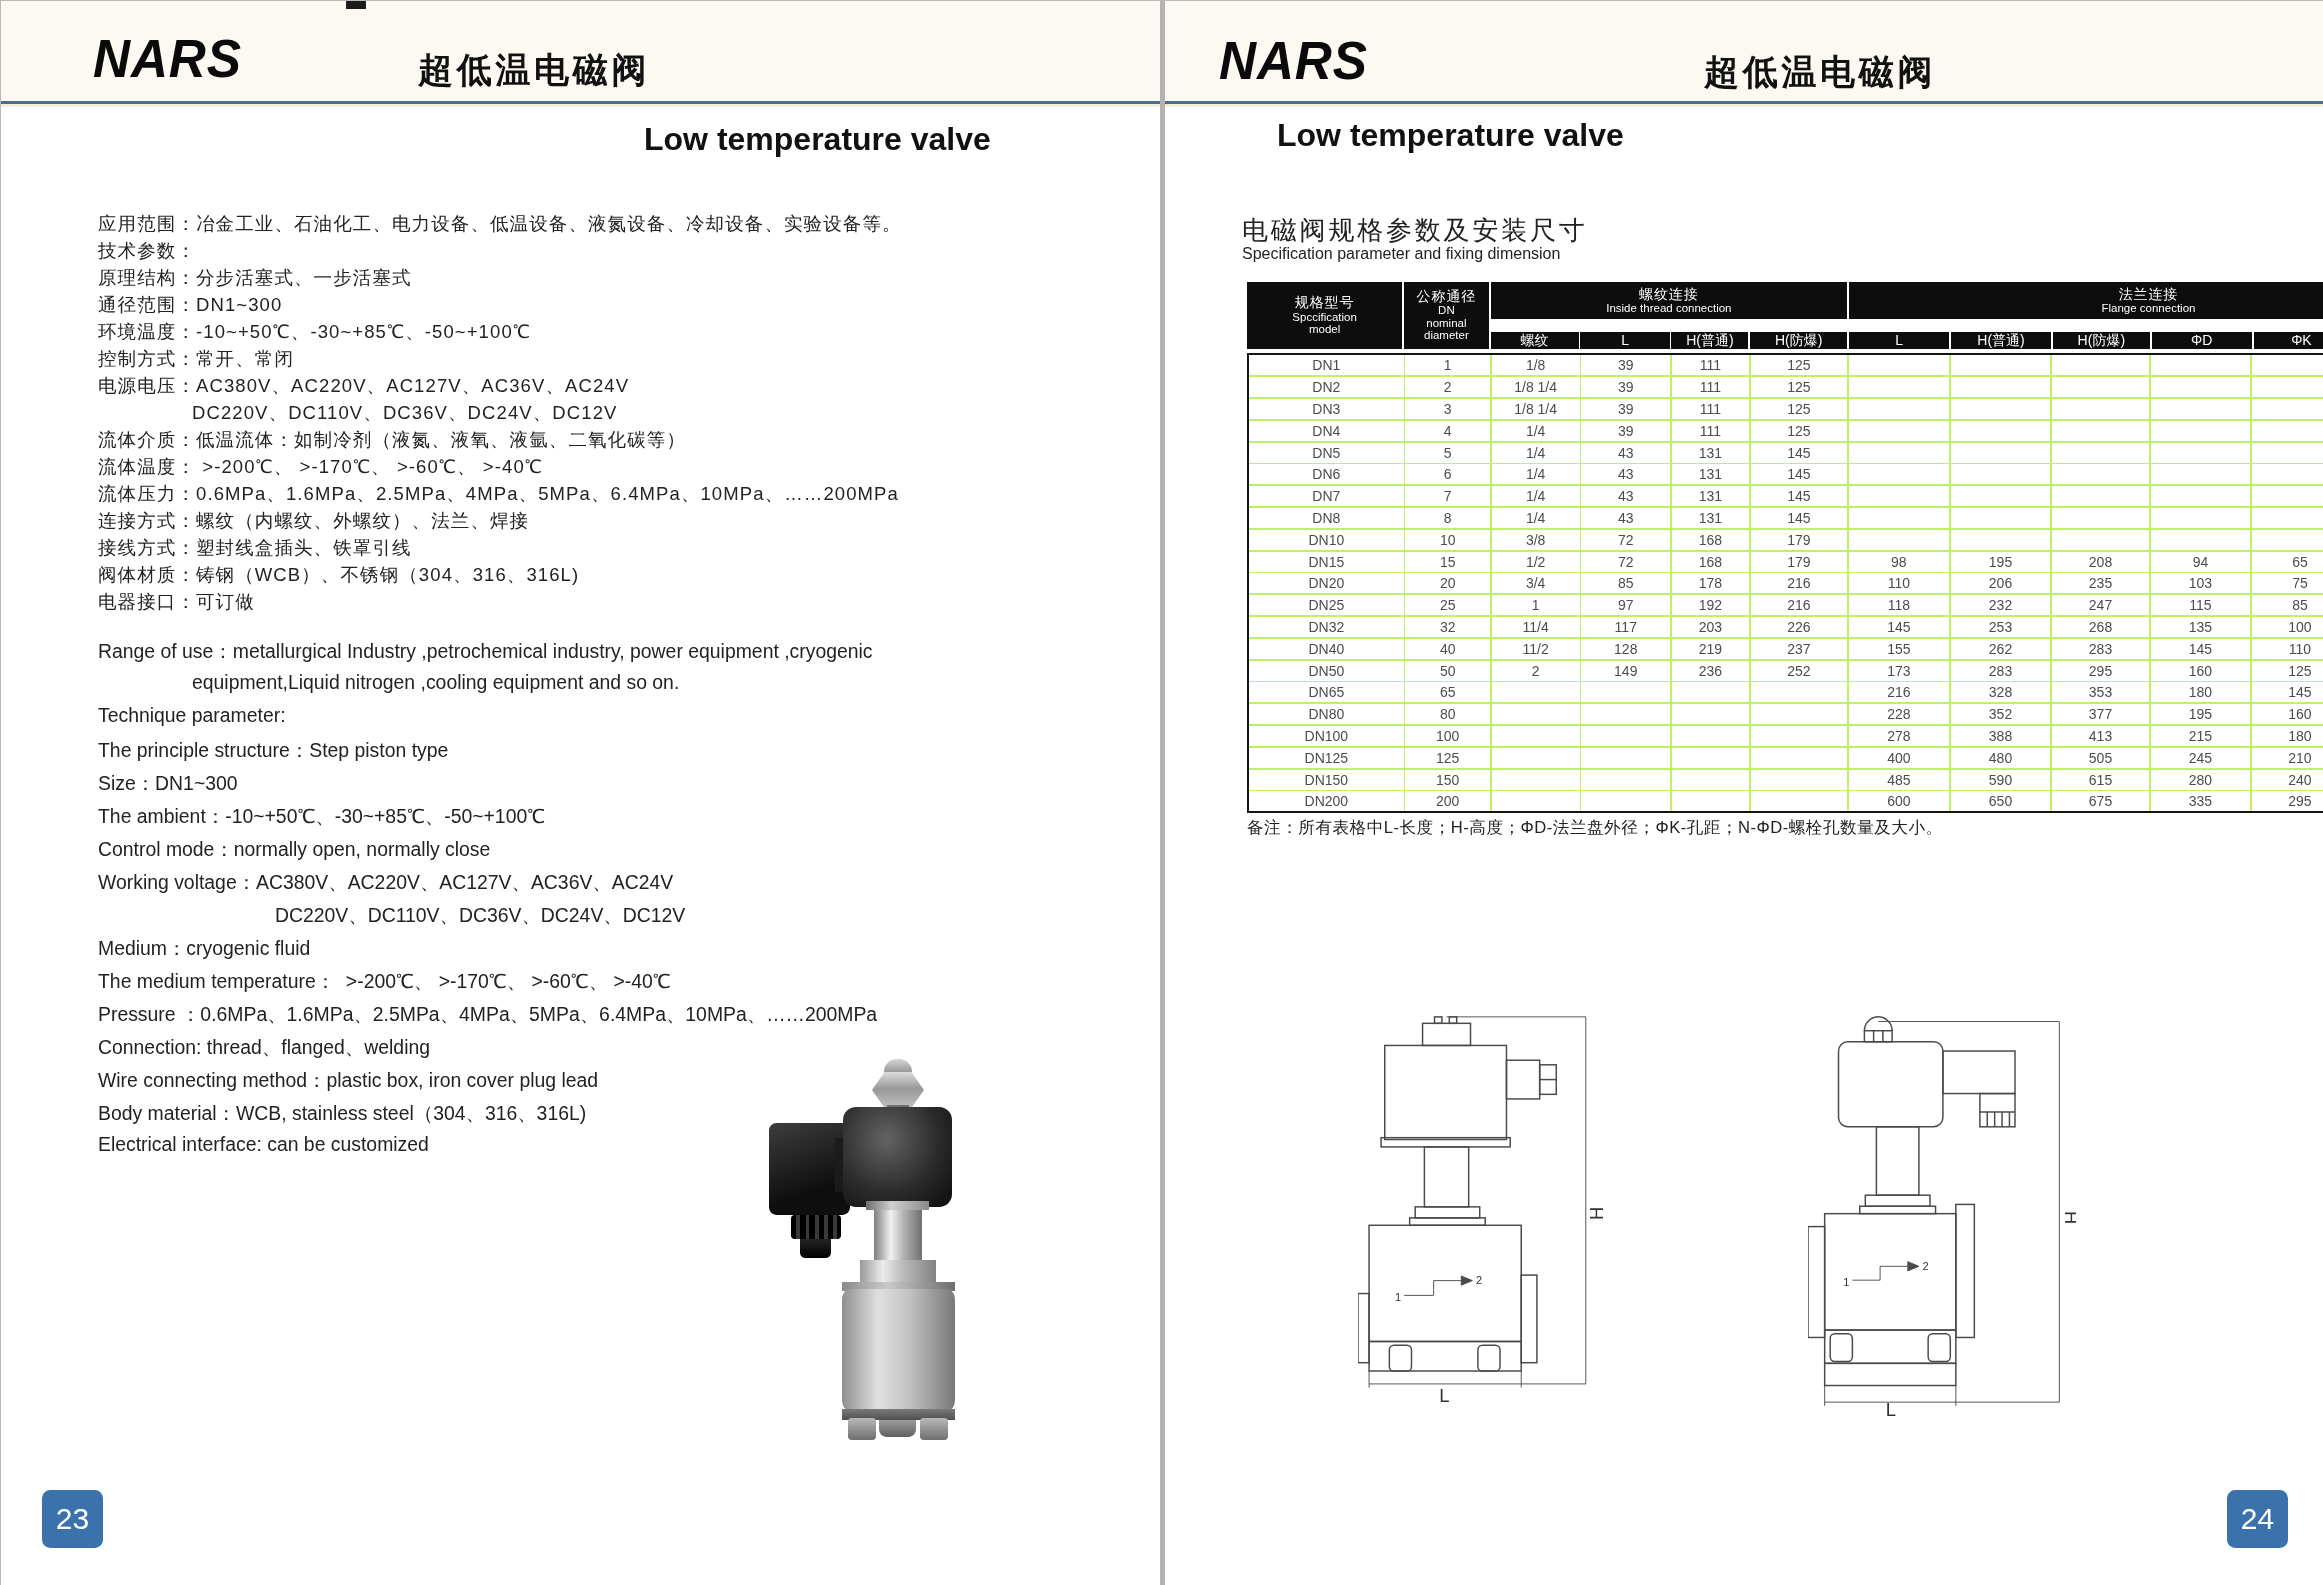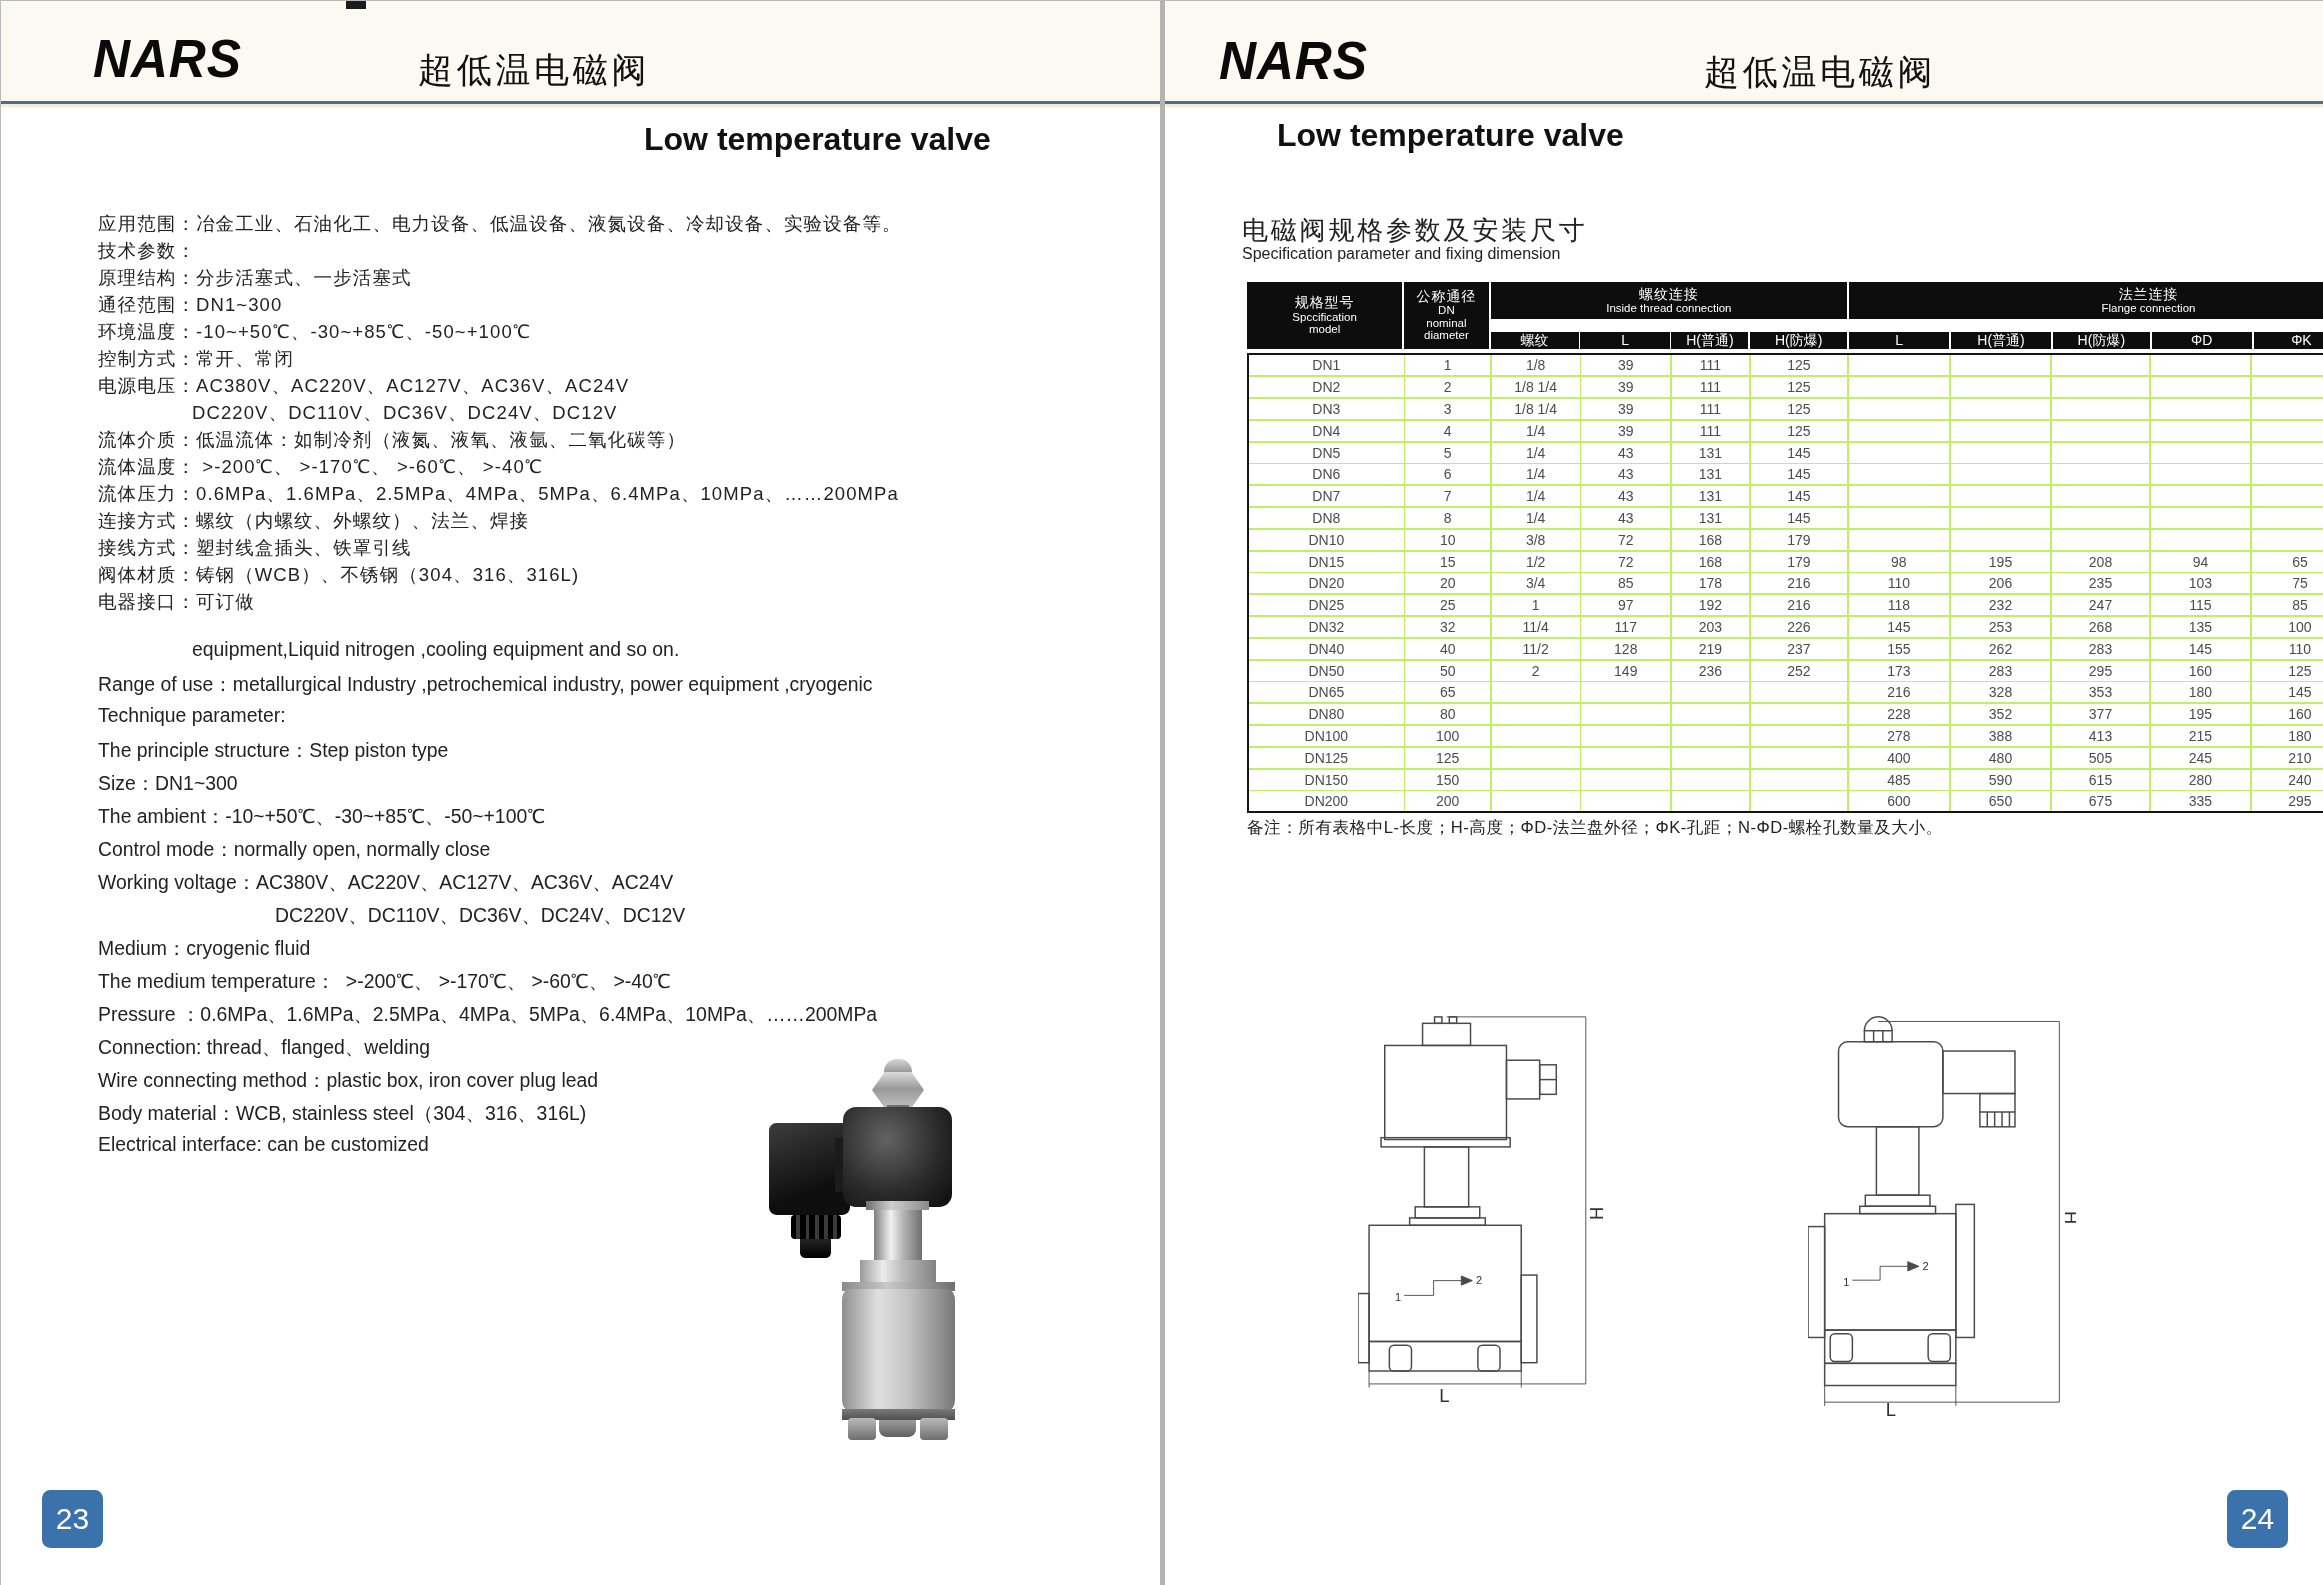--- a/index.html
+++ b/index.html
@@ -8,21 +8,21 @@
 
   
   .header-band{position:absolute;left:0;top:0;width:100%;height:100px;background:#fbf9f2;}
   .blue-rule{position:absolute;left:0;top:100px;width:100%;height:3.7px;background:#4a6d92;}
   .pale-rule{position:absolute;left:0;top:103px;width:100%;height:2.8px;background:#f3eed8;}
   .divider{position:absolute;left:1159px;top:0;width:4.6px;height:100%;background:#b3b3b3;}
   .topmark{position:absolute;left:345px;top:0;width:20px;height:8.3px;background:#1c1c1c;}
 
   .brand{position:absolute;font-size:54px;font-weight:bold;font-style:italic;letter-spacing:0.9px;color:#0a0a0a;transform:scaleX(.95);transform-origin:left;}
   #brand-left{left:92px;top:26px;} #brand-right{left:1218px;top:28px;}
-  .header-cn{position:absolute;font-size:35px;letter-spacing:3.7px;color:#111;}
+  .header-cn{position:absolute;font-size:35px;letter-spacing:3.7px;color:#111;font-weight:bold;}
   #hcn-left{left:417px;top:46px;} #hcn-right{left:1703px;top:48px;}
   .title-en{position:absolute;font-size:32px;font-weight:bold;color:#111;}
   #title-left{left:643px;top:120px;} #title-right{left:1276px;top:116px;}
 
   
   .cn-block{position:absolute;left:97px;top:210px;}
   .cn-line{height:27px;font-size:18.5px;letter-spacing:1.1px;white-space:pre;color:#222;}
   .en-block{position:absolute;left:97px;top:637px;}
   .en-line{height:33px;font-size:19.4px;white-space:pre;color:#222;}
   .ind1{padding-left:94px;} .ind2{padding-left:177px;}
@@ -113,22 +113,22 @@
       <div class="cn-line ind1">DC220V、DC110V、DC36V、DC24V、DC12V</div>
       <div class="cn-line">流体介质：低温流体：如制冷剂（液氮、液氧、液氩、二氧化碳等）</div>
       <div class="cn-line">流体温度： &gt;-200℃、 &gt;-170℃、 &gt;-60℃、 &gt;-40℃</div>
       <div class="cn-line">流体压力：0.6MPa、1.6MPa、2.5MPa、4MPa、5MPa、6.4MPa、10MPa、……200MPa</div>
       <div class="cn-line">连接方式：螺纹（内螺纹、外螺纹）、法兰、焊接</div>
       <div class="cn-line">接线方式：塑封线盒插头、铁罩引线</div>
       <div class="cn-line">阀体材质：铸钢（WCB）、不锈钢（304、316、316L)</div>
       <div class="cn-line">电器接口：可订做</div>
     </div>
   <div id="en-block" class="en-block">
+      <div class="en-line">Range of use：metallurgical Industry ,petrochemical industry, power equipment ,cryogenic</div>
       <div class="en-line ind1">equipment,Liquid nitrogen ,cooling equipment and so on.</div>
-      <div class="en-line">Range of use：metallurgical Industry ,petrochemical industry, power equipment ,cryogenic</div>
       <div class="en-line">Technique parameter:</div>
       <div class="en-line">The principle structure：Step piston type</div>
       <div class="en-line">Size：DN1~300</div>
       <div class="en-line">The ambient：-10~+50℃、-30~+85℃、-50~+100℃</div>
       <div class="en-line">Control mode：normally open, normally close</div>
       <div class="en-line">Working voltage：AC380V、AC220V、AC127V、AC36V、AC24V</div>
       <div class="en-line ind2">DC220V、DC110V、DC36V、DC24V、DC12V</div>
       <div class="en-line">Medium：cryogenic fluid</div>
       <div class="en-line">The medium temperature：  &gt;-200℃、 &gt;-170℃、 &gt;-60℃、 &gt;-40℃</div>
       <div class="en-line">Pressure ：0.6MPa、1.6MPa、2.5MPa、4MPa、5MPa、6.4MPa、10MPa、……200MPa</div>

